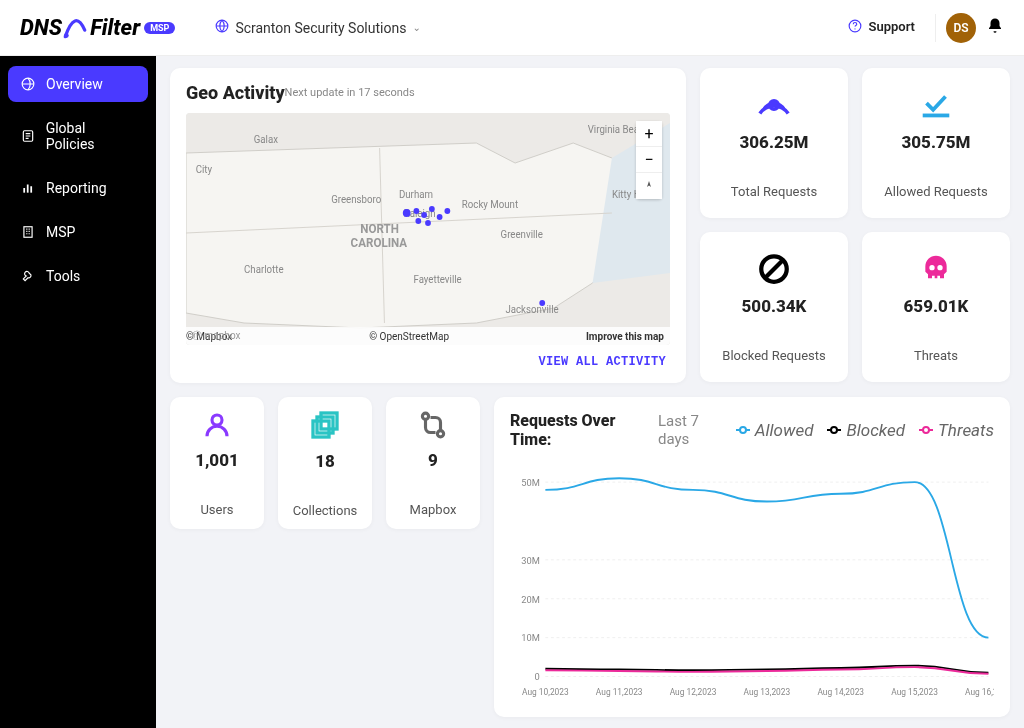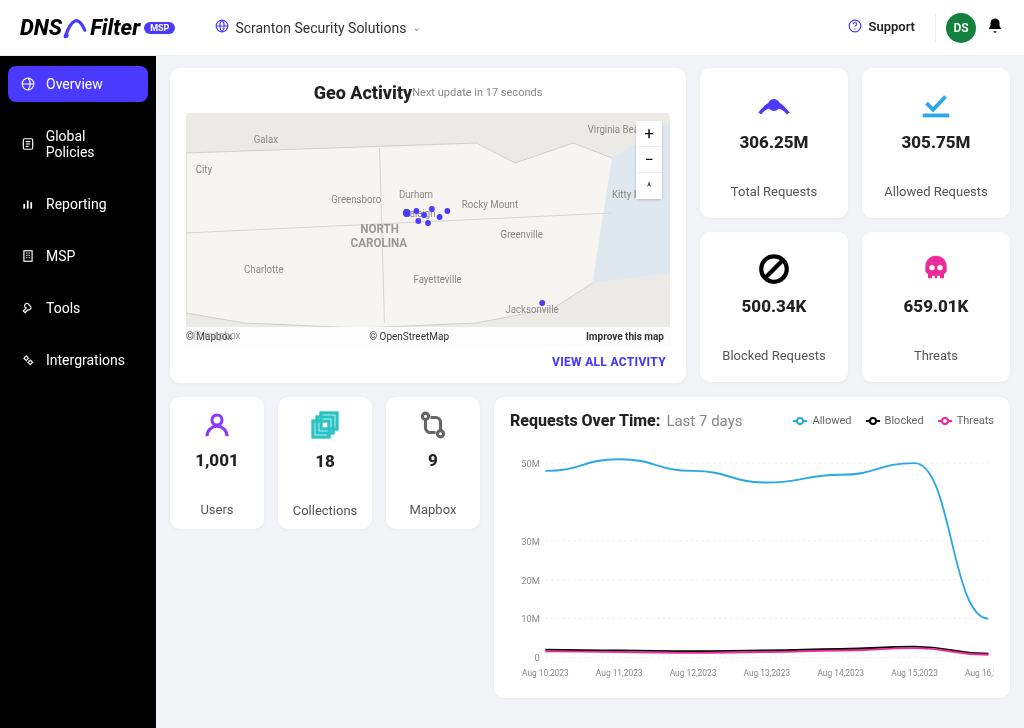--- a/index.html
+++ b/index.html
@@ -7,57 +7,57 @@
   .app { width: 1024px; height: 728px; display: flex; flex-direction: column; background: #fff; }
   .topbar { height: 56px; display: flex; align-items: center; padding: 0 20px; border-bottom: 1px solid #eee; background: #fff; }
   .logo { display: flex; align-items: center; font-weight: 800; font-size: 22px; font-style: italic; color: #000; }
   .logo-swoosh { width: 26px; height: 26px; margin-right: 2px; position: relative; }
   .logo-swoosh svg { width: 100%; height: 100%; }
   .logo-msp { background: #4a3aff; color: #fff; font-size: 9px; font-weight: 700; border-radius: 8px; padding: 1px 6px; margin-left: 4px; font-style: normal; }
   .org-switch { display: flex; align-items: center; margin-left: 40px; font-weight: 400; font-size: 14px; color: #333; cursor: pointer; gap: 6px; }
   .flex-spacer { flex: 1; }
   .support-link { display: flex; align-items: flex-start; gap: 6px; font-size: 13px; cursor: pointer; padding: 6px 10px; font-weight:600; }
   .divider-v { width: 1px; height: 28px; background: #eee; margin: 0 10px; }
-  .avatar { width: 30px; height: 30px; border-radius: 50%; background: #15803d; color: #fff; display: flex; align-items: center; justify-content: center; font-size: 12px; font-weight: 600; }
+  .avatar { width: 30px; height: 30px; border-radius: 50%; background: #a16207; color: #fff; display: flex; align-items: center; justify-content: center; font-size: 12px; font-weight: 600; }
   .bell { margin-left: 10px; cursor: pointer; }
   .body { flex: 1; display: flex; min-height: 0; }
-  .sidebar { width: 156px; background: #000; display: flex; flex-direction: column; padding: 10px 8px; gap: 16px; }
+  .sidebar { width: 156px; background: #000; display: flex; flex-direction: column; padding: 10px 8px; gap: 8px; }
   .nav-item { display: flex; align-items: center; gap: 10px; color: #fff; font-size: 14px; padding: 10px 12px; border-radius: 8px; cursor: pointer; }
   .nav-item.active { background: #4a3aff; }
   .nav-icon { width: 16px; display: inline-flex; justify-content: center; }
   .content { flex: 1; background: #f2f3f7; padding: 12px 14px; overflow: auto; }
   .grid-top { display: flex; gap: 14px; }
   .card { background: #fff; border-radius: 10px; box-shadow: 0 1px 4px rgba(0,0,0,.04); }
   .geo-card { flex: 1; padding: 14px 16px 8px 16px; display: flex; flex-direction: column; }
-  .geo-head { display: flex; justify-content: center; align-items: center; }
+  .geo-head { display: flex; justify-content: flex-start; align-items: center; }
   .section-title { font-size: 18px; font-weight: 800; }
   .next-update { font-size: 11px; color: #888; }
   .map-wrap { margin-top: 10px; position: relative; height: 232px; border-radius: 4px; overflow: hidden; background: #e8e8e6; }
   .map-svg { width: 100%; height: 100%; display:block; }
   .map-controls { position: absolute; top: 8px; right: 8px; background: #fff; border-radius: 4px; box-shadow: 0 1px 3px rgba(0,0,0,.2); display:flex; flex-direction:column; }
   .map-controls button { width: 26px; height: 26px; border: none; border-bottom: 1px solid #eee; background:#fff; font-size: 16px; cursor: pointer; display:flex; align-items:center; justify-content:center; }
   .map-controls button:last-child { border-bottom:none; }
   .attrib { position: absolute; bottom: 0; right: 0; left:0; height: 18px; background: rgba(255,255,255,.85); font-size: 10px; color:#333; display:flex; align-items:center; justify-content:space-between; padding-right:6px; gap:8px; }
   .attrib .mapbox-logo { position:absolute; left:6px; bottom:2px; font-size:10px; color:#999; }
-  .view-all { text-align: right; font-size: 12px; font-weight: 800; color: #4a3aff; padding: 10px 4px 6px 0; letter-spacing: .3px; cursor:pointer; }
+  .view-all { text-align: right; font-size: 12px; font-weight: 800; color: #4a3aff; padding: 10px 4px 6px 0; letter-spacing: .3px; cursor:pointer;font-family:Liberation Mono, monospace; }
   .stat-col { width: 310px; display: flex; flex-direction: column; gap: 14px; }
   .stat-row { display: flex; gap: 14px; }
   .stat-card { flex:1; display:flex; flex-direction:column; align-items:center; justify-content:center; padding: 18px 8px; text-align:center;}
   .stat-row .stat-card { min-height:150px;}
   .stat-icon { height: 34px; display:flex; align-items:center; justify-content:center; margin-bottom:10px;}
   .stat-value { font-size: 17px; font-weight: 800; margin-bottom:4px;}
   .stat-label { font-size: 13px; color: #555; margin-top: 28px;}
   .grid-bottom { display:flex; gap:14px; margin-top:14px; }
   .small-stats { width: 310px; display:flex; flex-wrap:wrap; gap:14px; }
   .small-stats .stat-card { width: calc(50% - 7px); height: 132px; }
   .chart-card { flex:1; padding: 14px 16px; display:flex; flex-direction:column;}
   .chart-head { display:flex; align-items:center; gap:6px; }
   .chart-title { font-size: 16px; font-weight: 800;}
   .chart-sub { font-size: 15px; color:#888; font-weight:400;}
-  .legend { margin-left:auto; display:flex; gap:14px; font-size:11px; color:#666;}
+  .legend { margin-left:auto; display:flex; gap:14px; font-size:17px; color:#666;font-style:italic;}
   .legend-item { display:flex; align-items:center; gap:5px;}
   .legend-swatch { width:14px; height:10px; display:inline-flex; align-items:center;}
   .legend-swatch svg { width:100%; height:100%;}
   .chart-area { flex:1; position:relative; padding-top:8px;}
   .chart-area svg { width:100%; height:100%; }
   .chevron { font-size:10px; color:#888;}
 </style>
 </head>
 <body>
 
@@ -145,30 +145,20 @@
         </span>
         <span>MSP</span>
       </div>
       <div class="nav-item">
         <span class="nav-icon">
           <svg width="14" height="14" viewBox="0 0 24 24" fill="none" stroke="#fff" stroke-width="2">
               <path d="M14 7a4 4 0 10-5 5l-5 5 3 3 5-5a4 4 0 005-5l-3-3z"></path>
             </svg>
         </span>
         <span>Tools</span>
-      </div>
-      <div class="nav-item">
-        <span class="nav-icon">
-          <svg width="14" height="14" viewBox="0 0 24 24" fill="none" stroke="#fff" stroke-width="2">
-              <circle cx="9" cy="9" r="3"></circle>
-              <circle cx="16" cy="16" r="3"></circle>
-              <path d="M9 4v2M9 12v2M4 9h2M12 9h2M16 11v2M16 19v2M11 16h2M19 16h2"></path>
-            </svg>
-        </span>
-        <span>Intergrations</span>
       </div>
     </div>
 
     <div class="content">
       <div class="grid-top">
 
         <div class="card geo-card">
           <div class="geo-head">
             <div class="section-title">Geo Activity</div>
             <div class="next-update">Next update in 17 seconds</div>

